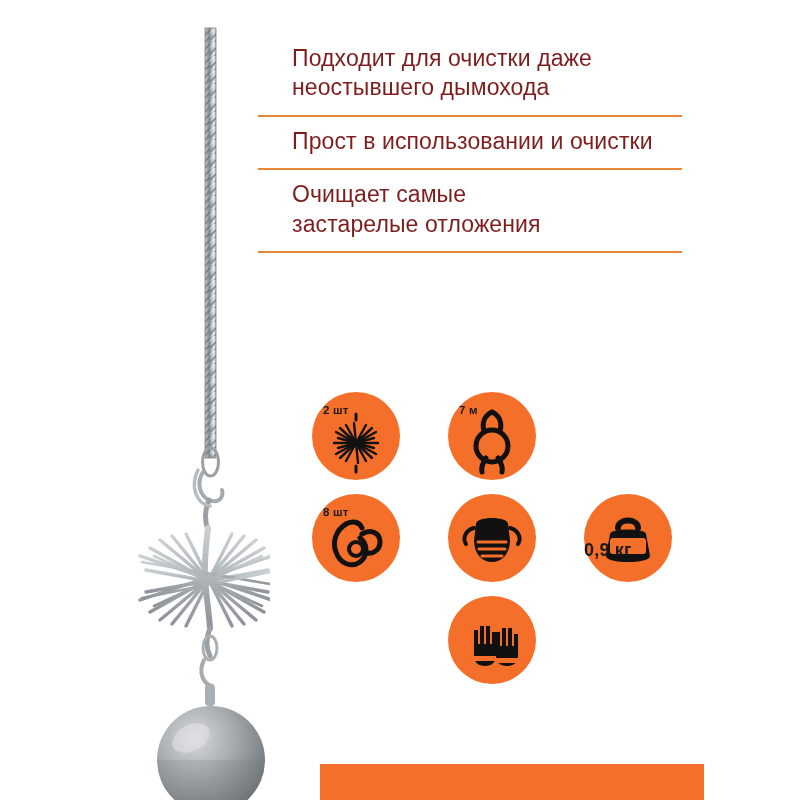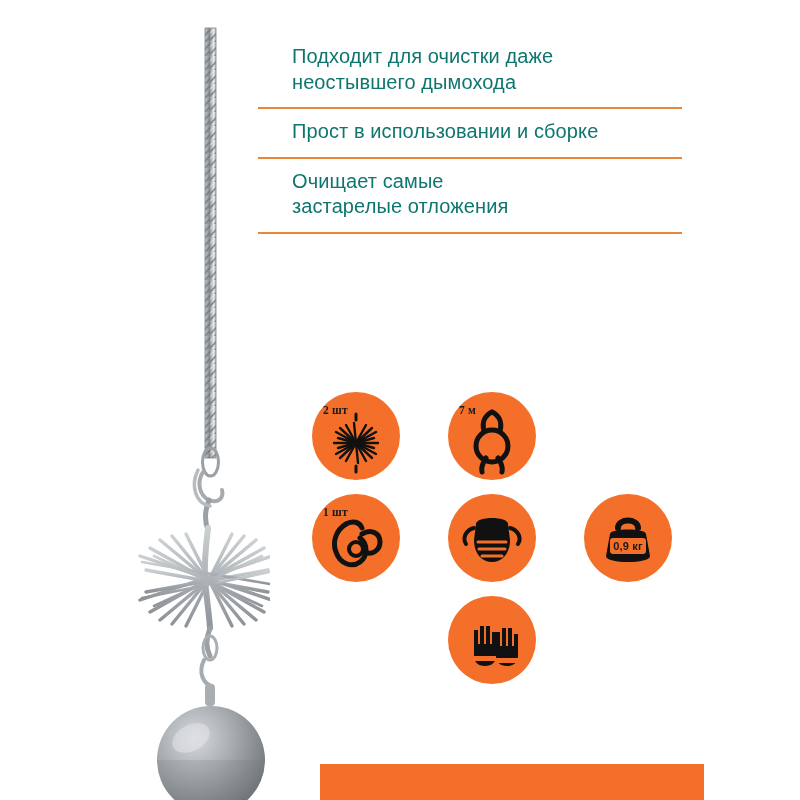--- a/index.html
+++ b/index.html
@@ -24,23 +24,23 @@
     left:258px;top:28px;
     width:424px;
   }
   .feature{
     padding:10px 0 12px 34px;
     border-bottom:2px solid #e8863a;
     position:relative;
   }
   .feature:first-child{padding-top:16px;}
   .feature-text{
-    font-size:20px;
+    font-size:23px;
     line-height:1.28;
-    color:#0f766e;
+    color:#7f1d1d;
     letter-spacing:.1px;
     white-space:pre-line;
   }
 
   
   #badges{
     position:absolute;
     left:312px;top:392px;
     width:360px;
   }
@@ -58,22 +58,22 @@
     flex:0 0 auto;
   }
   .badge-label{
     position:absolute;
     color:#1a1a1a;
     font-size:11.5px;
     font-weight:bold;
     letter-spacing:.2px;
     white-space:nowrap;
   }
-  .badge-label.tl{left:11px;top:12px;font-family:Liberation Serif, serif;}
-  .badge-label.cc{left:0;right:0;top:46px;text-align:center;font-size:11px;}
+  .badge-label.tl{left:11px;top:12px;}
+  .badge-label.cc{left:0;right:0;top:46px;font-size:18px;}
   .badge-art{
     position:absolute;
     left:0;top:0;width:88px;height:88px;
   }
 
   
   #bottom-bar{
     position:absolute;
     left:320px;top:764px;
     width:384px;height:36px;
@@ -158,21 +158,21 @@
     <path d="M157,760 a54,54 0 0 0 108,0" fill="#6d7276" opacity=".18"></path>
   </g>
 </svg>
 
 <div id="features">
   <div class="feature">
     <div class="feature-text">Подходит для очистки даже
 неостывшего дымохода</div>
   </div>
   <div class="feature">
-    <div class="feature-text">Прост в использовании и сборке</div>
+    <div class="feature-text">Прост в использовании и очистки</div>
   </div>
   <div class="feature">
     <div class="feature-text">Очищает самые
 застарелые отложения</div>
   </div>
 </div>
 
 <div id="badges">
 
   <div class="badge-row">
@@ -209,21 +209,21 @@
         </g>
       </svg>
     </div>
 
 
   </div>
 
   <div class="badge-row">
 
     <div class="badge">
-      <span class="badge-label tl">1 шт</span>
+      <span class="badge-label tl">8 шт</span>
       <svg class="badge-art" viewBox="0 0 88 88">
         <g fill="none" stroke="#111" stroke-width="5" stroke-linecap="round">
           <path d="M34,30 C24,36 20,48 24,58 C28,70 40,74 48,68 C56,62 56,50 48,44"></path>
           <path d="M34,30 C40,26 48,28 50,34"></path>
           <path d="M50,40 C60,34 68,40 68,48 C68,56 60,62 52,58"></path>
         </g>
         <circle cx="44" cy="55" r="7" fill="none" stroke="#111" stroke-width="4"></circle>
       </svg>
     </div>
 

